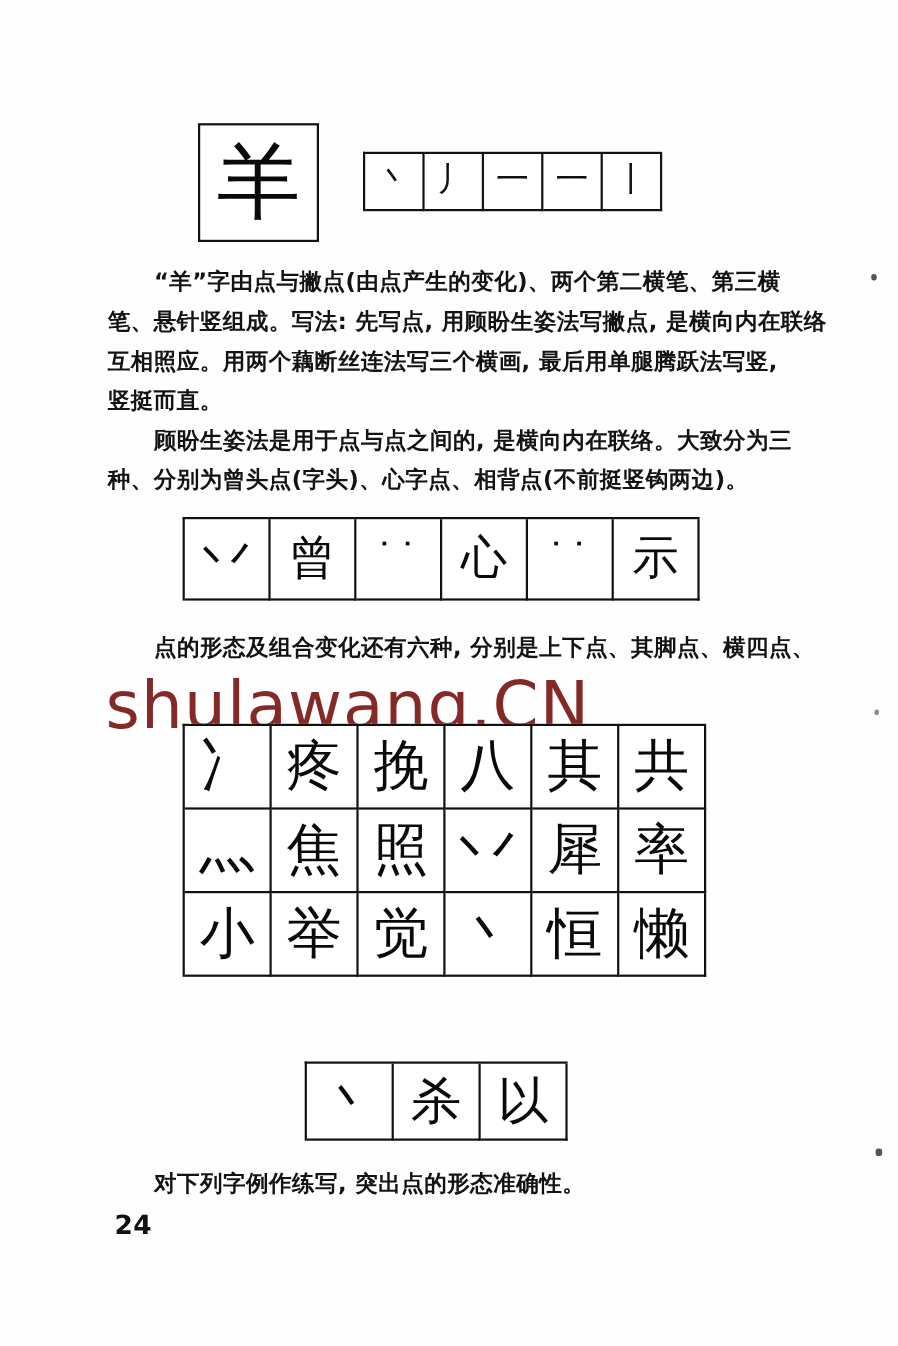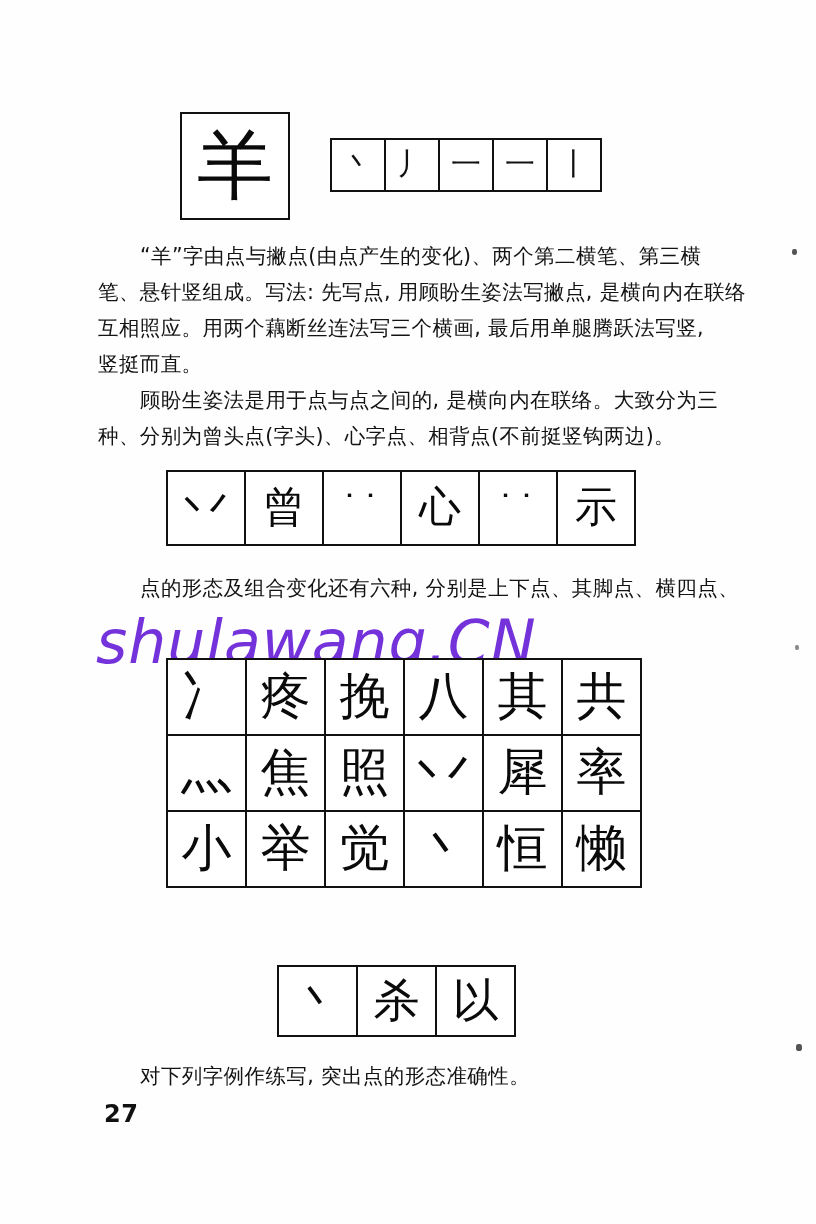--- a/index.html
+++ b/index.html
@@ -30,39 +30,38 @@
   
   #watermark {
     position: absolute;
     left: 96px;
     top: 607px;
     width: 660px;
     font-family: "DejaVu Sans", "Liberation Sans", sans-serif;
     font-size: 60px;
     font-weight: 400;
     letter-spacing: 1px;
-    color: #6d28d9;
+    color: #7f1d1d;
     opacity: .95;
     white-space: nowrap;
     pointer-events: none;
     user-select: none;
-    font-style: italic;
   }
 
   
   .para {
     position: absolute;
     font-family: "DejaVu Sans", "Liberation Sans", sans-serif;
     font-size: 20.5px;
     line-height: 36px;
     color: #131313;
     letter-spacing: .4px;
     text-align: justify;
     text-justify: inter-character;
-    font-weight: 400;
+    font-weight: 700;
   }
   .para .indent { display: inline-block; width: 2.05em; }
   .line { display: block; white-space: nowrap; }
 
   
   .grid {
     position: absolute;
     display: grid;
     border-top: 2.4px solid #111;
     border-left: 2.4px solid #111;
@@ -287,15 +286,15 @@
       </div>
     <div class="cell">
         <span class="glyph">以</span>
       </div>
   </div>
 
   <div class="para" style="left:98px; top:1058px; width:620px;">
     <span class="line"><span class="indent"></span><span>对下列字例作练写, 突出点的形态准确性。</span></span>
   </div>
 
-  <div id="page-number">27</div>
+  <div id="page-number">24</div>
 
 </div>
 
 </body></html>

